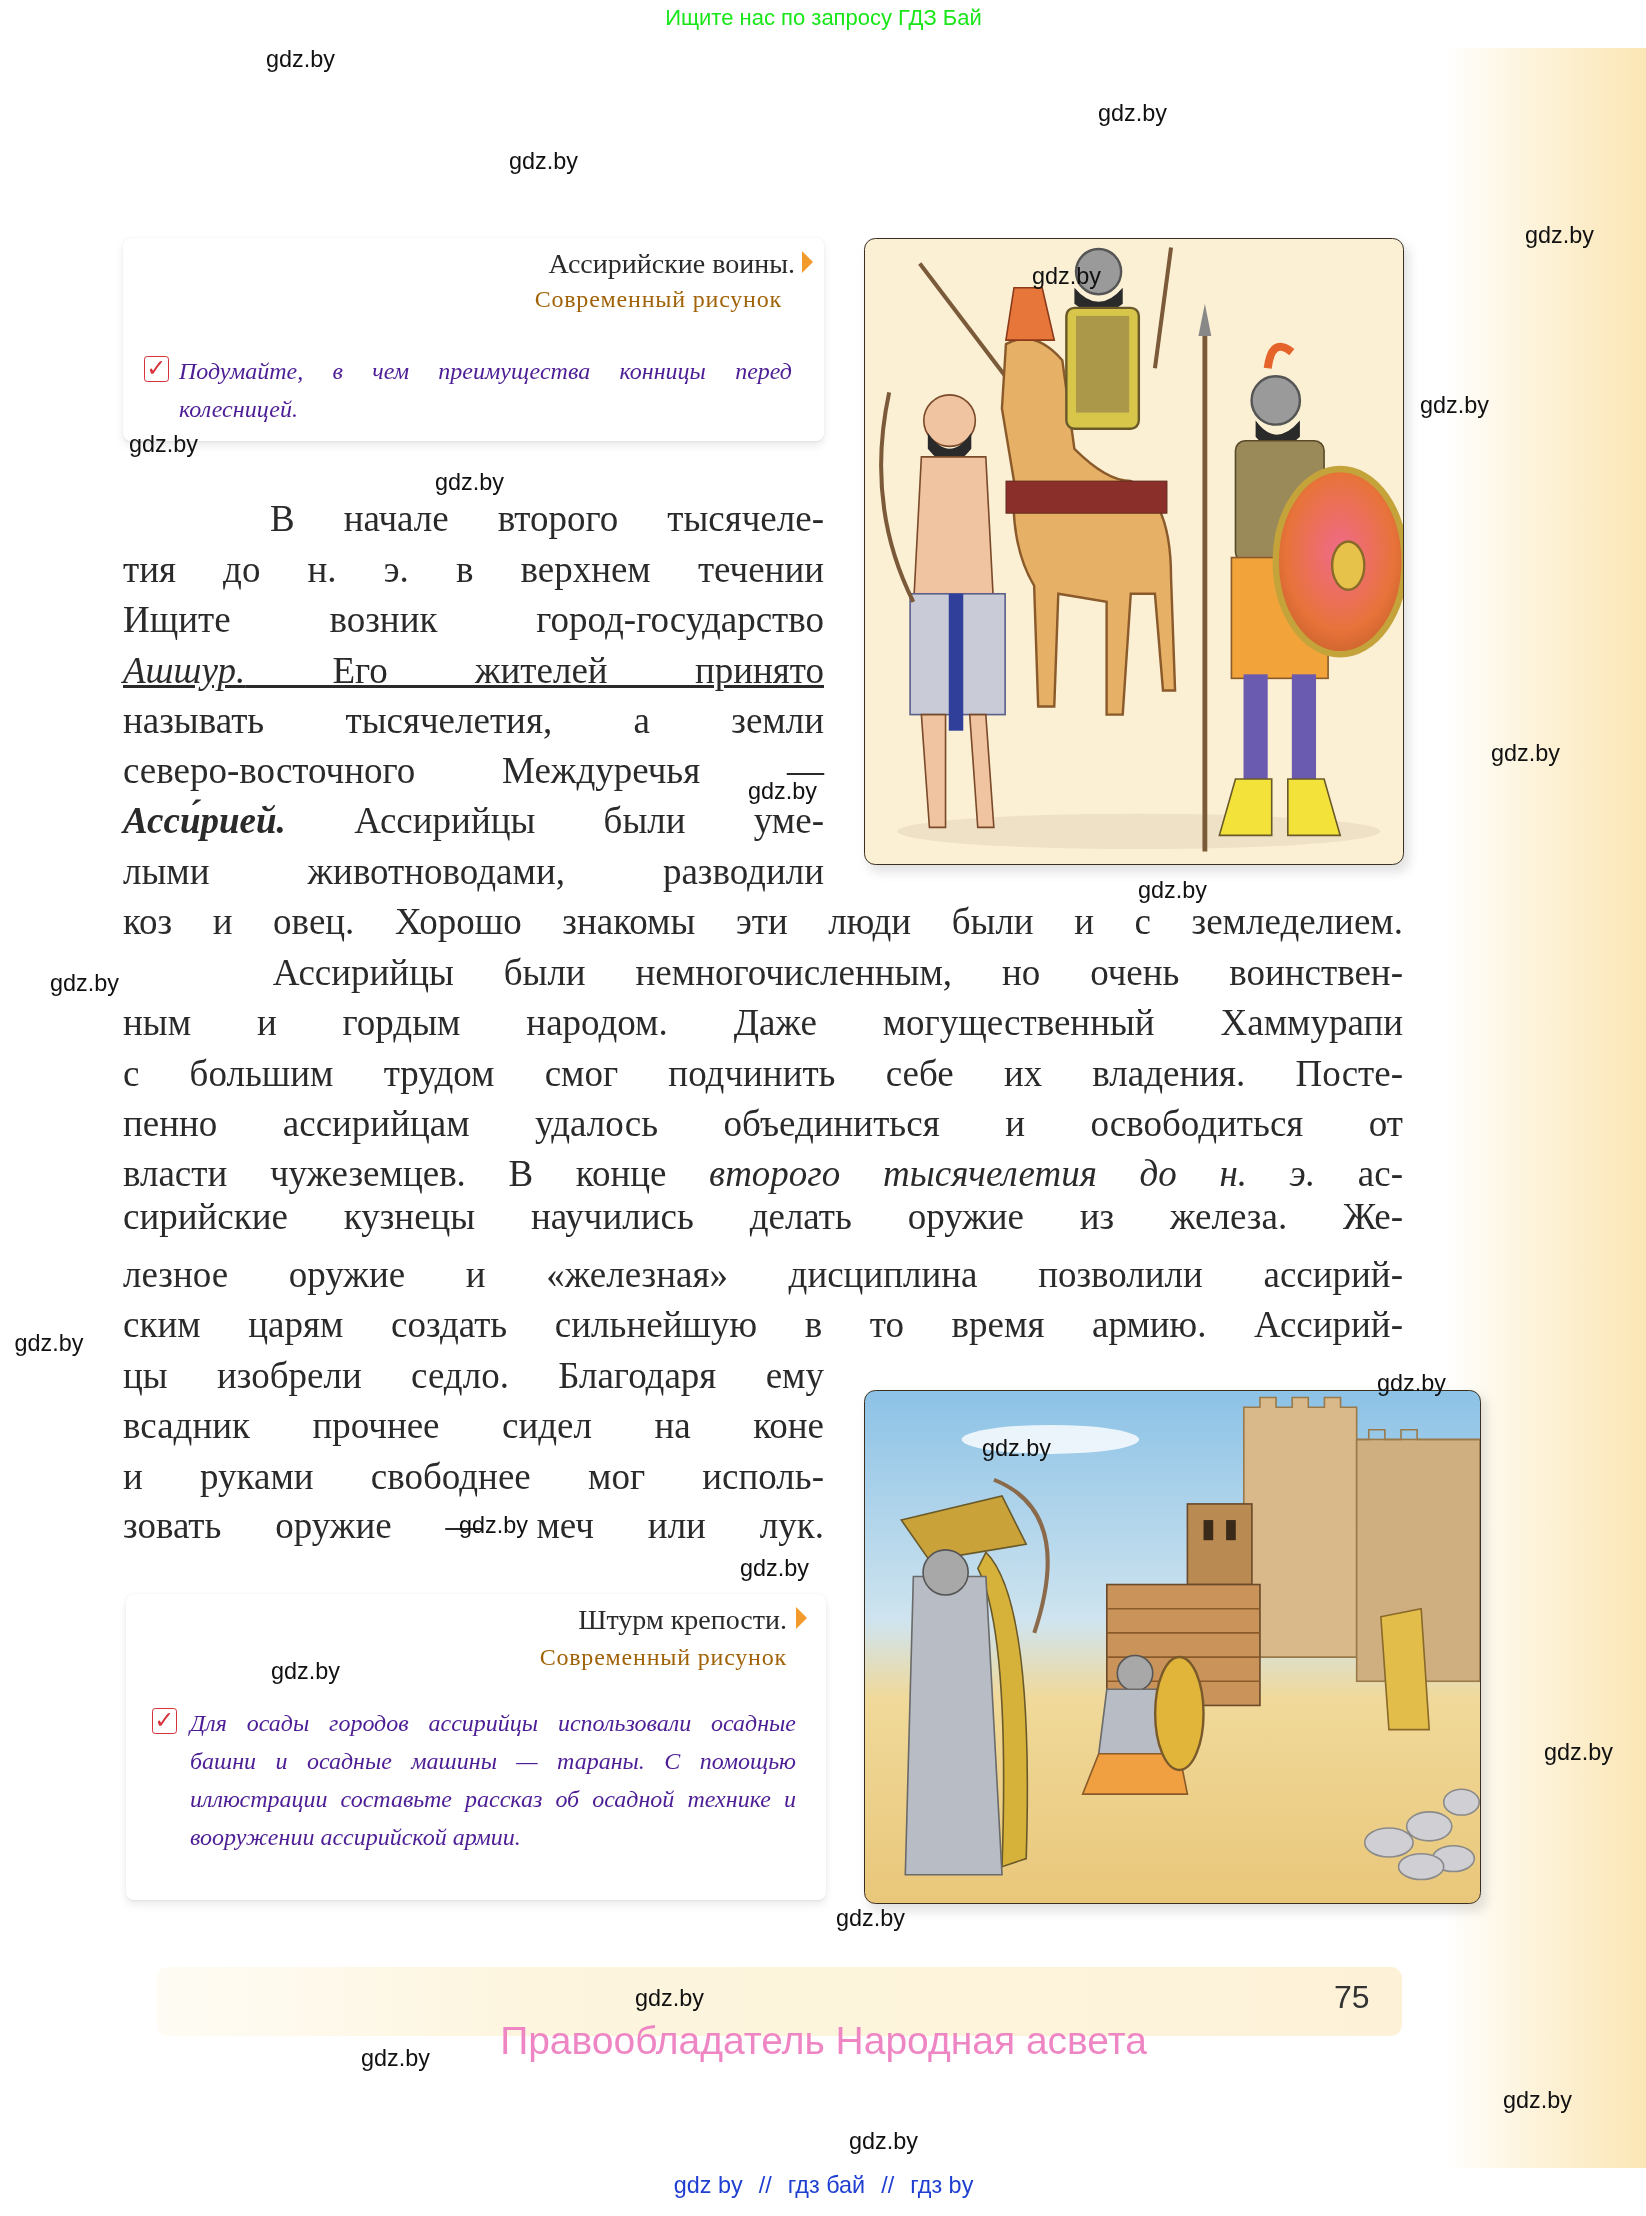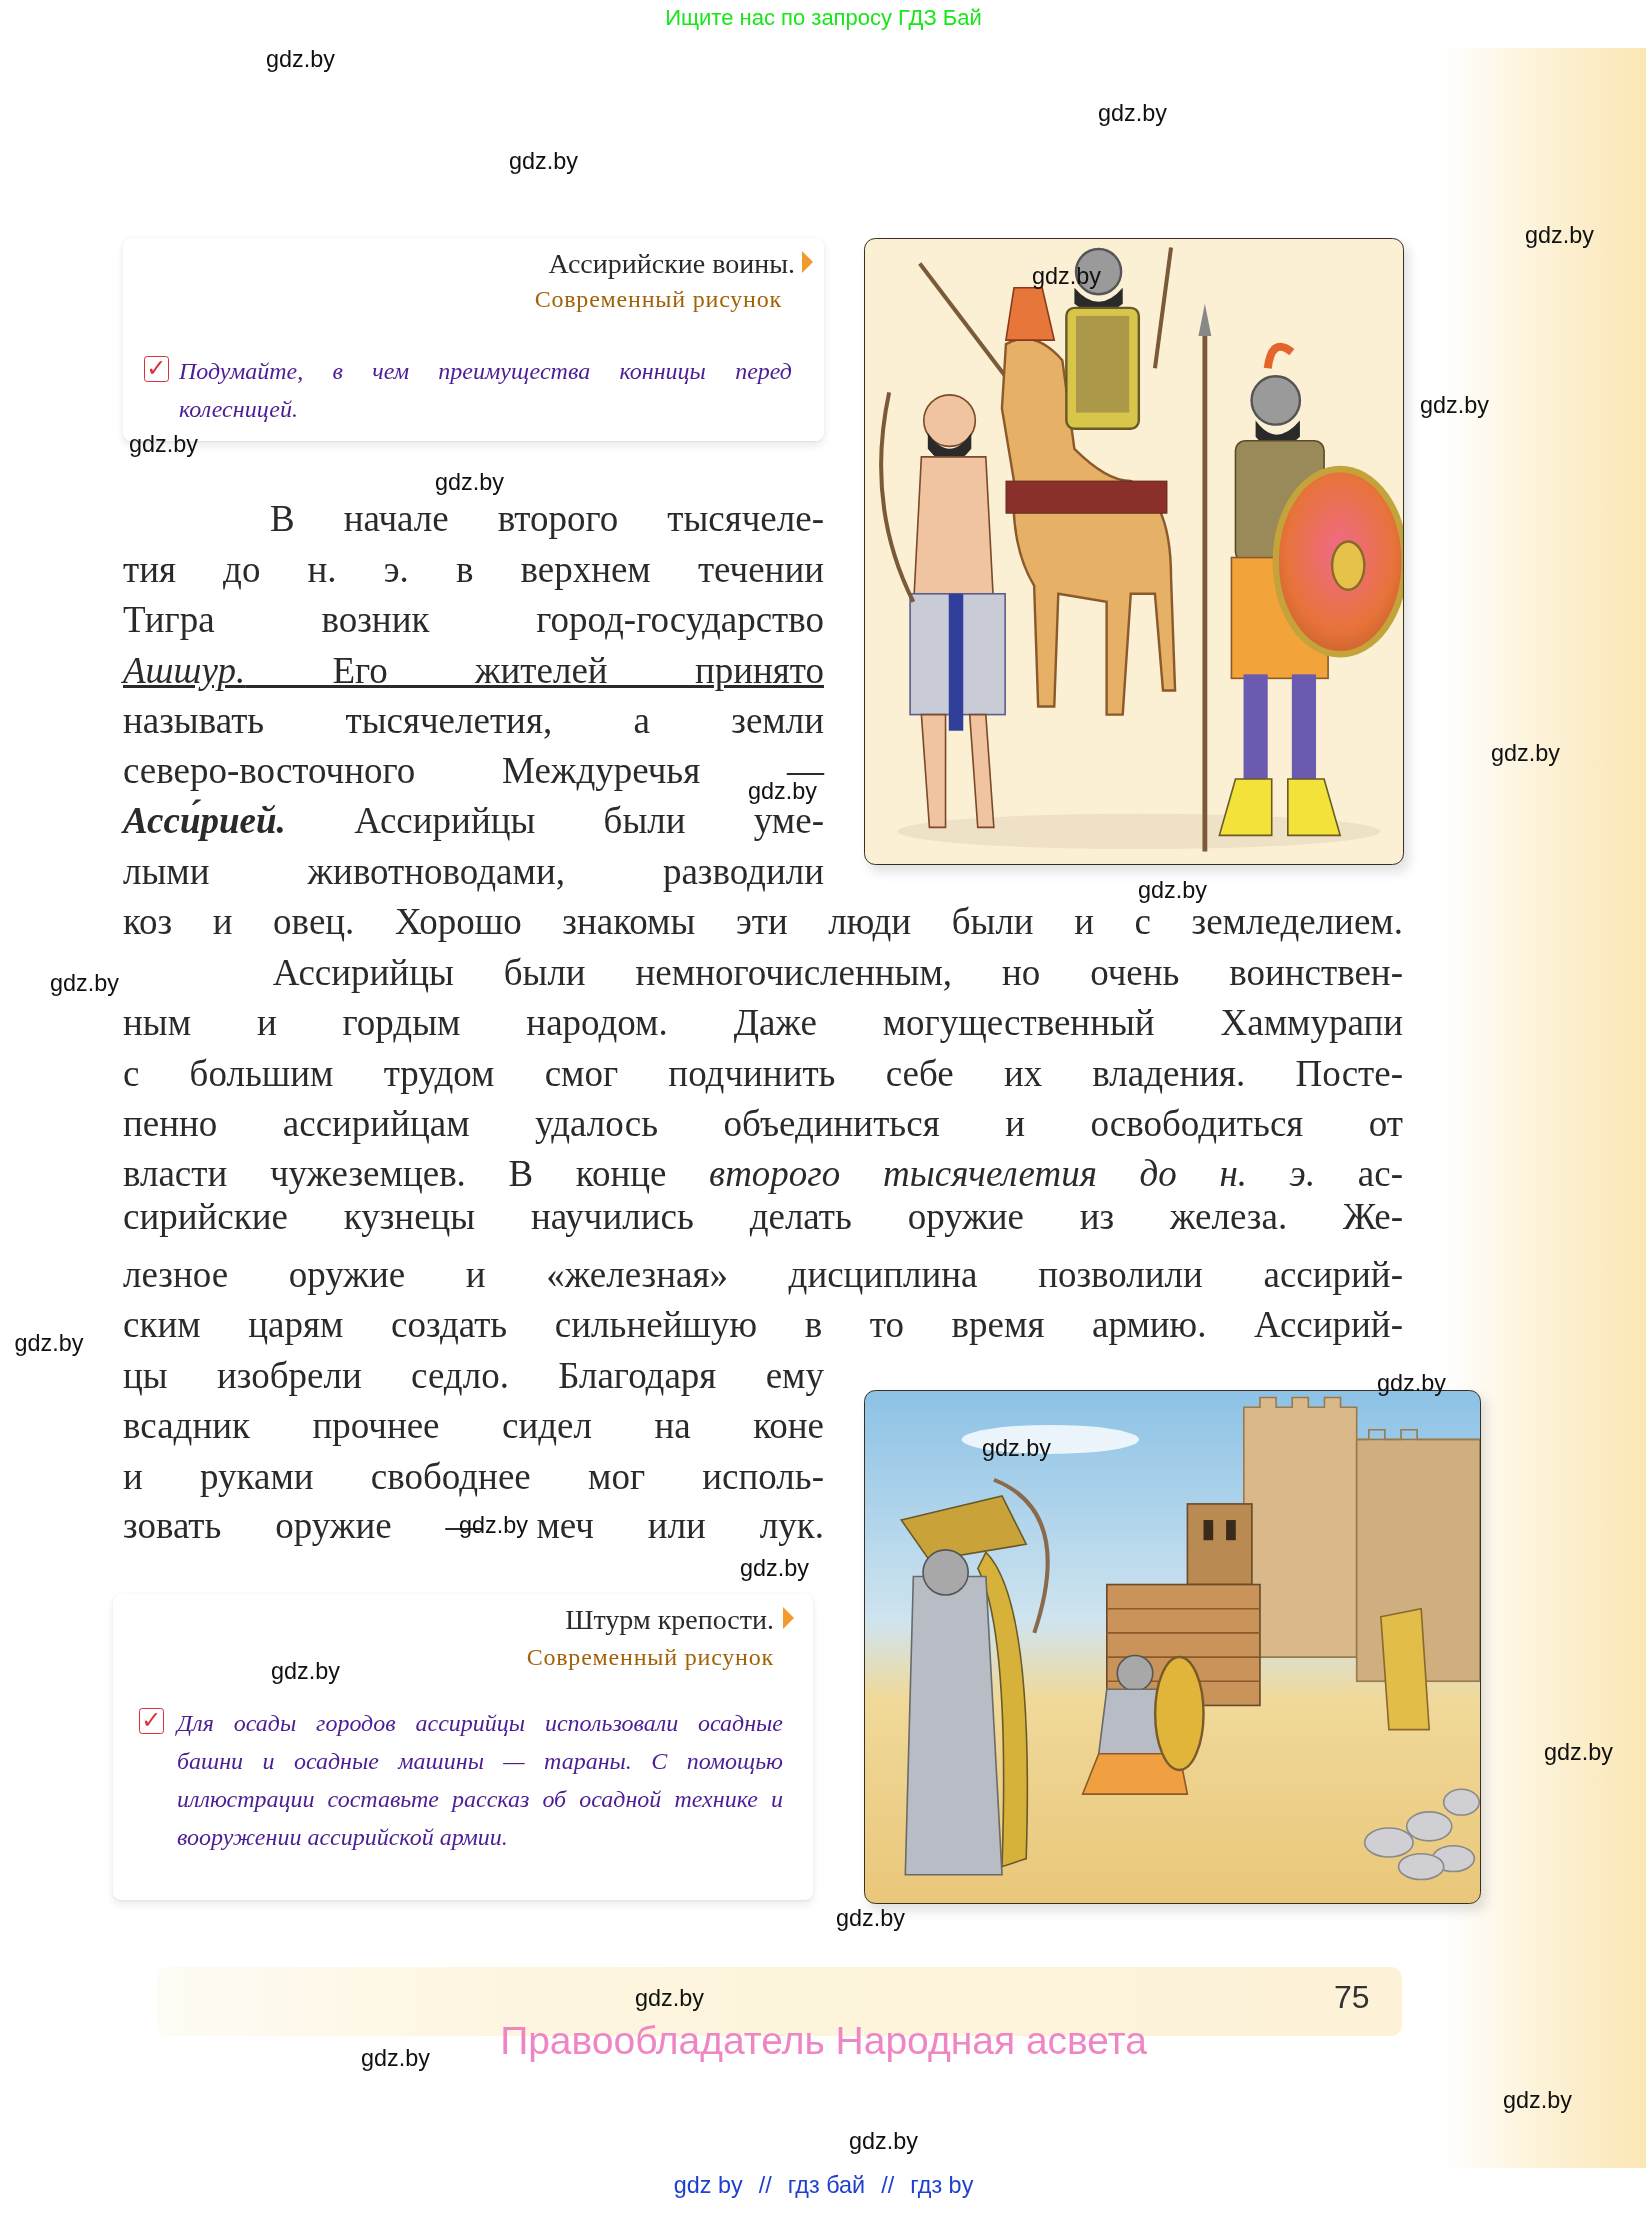--- a/index.html
+++ b/index.html
@@ -134,21 +134,21 @@
     <rect x="530" y="540" width="30" height="130" fill="#6a5ab0"></rect>
     <path d="M460 670 L505 670 L505 740 L440 740 Z M525 670 L570 670 L590 740 L525 740 Z" fill="#f3e23a" stroke="#6a5a2a" stroke-width="2"></path>
     <ellipse cx="590" cy="400" rx="80" ry="115" fill="url(#shield)" stroke="#c4a33a" stroke-width="8"></ellipse>
     <ellipse cx="600" cy="405" rx="20" ry="30" fill="#e7c24a" stroke="#8a6a2a" stroke-width="3"></ellipse>
   </svg>
 </div>
 
 <div>
   <div class="body-line narrow" style="top: 494px; white-space: normal;"><span>&nbsp;&nbsp;&nbsp;В начале второго тысячеле-</span><span style="display: inline-block; width: 0px;"></span></div>
   <div class="body-line narrow" style="top: 545px; white-space: normal;"><span>тия до н. э. в верхнем течении</span><span style="display: inline-block; width: 0px;"></span></div>
-  <div class="body-line narrow" style="top: 595px; white-space: normal;"><span>Тигра возник город-государство</span><span style="display: inline-block; width: 0px;"></span></div>
+  <div class="body-line narrow" style="top: 595px; white-space: normal;"><span>Ищите возник город-государство</span><span style="display: inline-block; width: 0px;"></span></div>
   <div class="body-line narrow" style="top: 646px; white-space: normal; text-decoration: underline;"><span class="it">Ашшур.</span><span> Его жителей принято</span><span style="display: inline-block; width: 0px;"></span></div>
   <div class="body-line narrow" style="top: 696px; white-space: normal;"><span>называть тысячелетия, а земли</span><span style="display: inline-block; width: 0px;"></span></div>
   <div class="body-line narrow" style="top: 746px; white-space: normal;"><span>северо-восточного Междуречья —</span><span style="display: inline-block; width: 0px;"></span></div>
   <div class="body-line narrow" style="top: 796px; white-space: normal;"><span class="bit">Асси́рией.</span><span> Ассирийцы были уме-</span><span style="display: inline-block; width: 0px;"></span></div>
   <div class="body-line narrow" style="top: 847px; white-space: normal;"><span>лыми животноводами, разводили</span><span style="display: inline-block; width: 0px;"></span></div>
   <div class="body-line wide" style="top: 897px; white-space: normal; text-align-last: justify;"><span>коз и овец. Хорошо знакомы эти люди были и с земледелием.</span><span style="display: inline-block; width: 0px;"></span></div>
   <div class="body-line wide" style="top: 948px; white-space: normal;"><span>&nbsp;&nbsp;&nbsp;Ассирийцы были немногочисленным, но очень воинствен-</span><span style="display: inline-block; width: 0px;"></span></div>
   <div class="body-line wide" style="top: 998px; white-space: normal;"><span>ным и гордым народом. Даже могущественный Хаммурапи</span><span style="display: inline-block; width: 0px;"></span></div>
   <div class="body-line wide" style="top: 1049px; white-space: normal;"><span>с большим трудом смог подчинить себе их владения. Посте-</span><span style="display: inline-block; width: 0px;"></span></div>
   <div class="body-line wide" style="top: 1099px; white-space: normal;"><span>пенно ассирийцам удалось объединиться и освободиться от</span><span style="display: inline-block; width: 0px;"></span></div>
@@ -197,21 +197,21 @@
     <g fill="#d0d0d4" stroke="#8a8a8a" stroke-width="2">
       <ellipse cx="650" cy="560" rx="30" ry="18"></ellipse>
         <ellipse cx="700" cy="540" rx="28" ry="18"></ellipse>
       <ellipse cx="730" cy="580" rx="26" ry="16"></ellipse>
         <ellipse cx="690" cy="590" rx="28" ry="16"></ellipse>
       <ellipse cx="740" cy="510" rx="22" ry="16"></ellipse>
     </g>
   </svg>
 </div>
 
-<div class="abs caption-box" style="left:113px; top:1594px; width:700px; height:306px;">
+<div class="abs caption-box" style="left:126px; top:1594px; width:700px; height:306px;">
   <div class="cap-title" style="top:9.7px; right:39px;">Штурм крепости.</div>
   <div class="arrow" style="top:13px; right:19.3px;"></div>
   <div class="cap-sub" style="top:50px; right:39px;">Современный рисунок</div>
   <div class="check" style="left:26px; top:114px;">✓</div>
   <div class="task" style="left:64px; top:110px; width:606px;">Для осады городов ассирийцы использовали осадные башни и осадные машины — тараны. С помощью иллюстрации составьте рассказ об осадной технике и вооружении ассирийской армии.</div>
 </div>
 
 <div class="abs footer-bar"></div>
 <div class="abs page-num">75</div>
 <div class="abs pink">Правообладатель Народная асвета</div>

